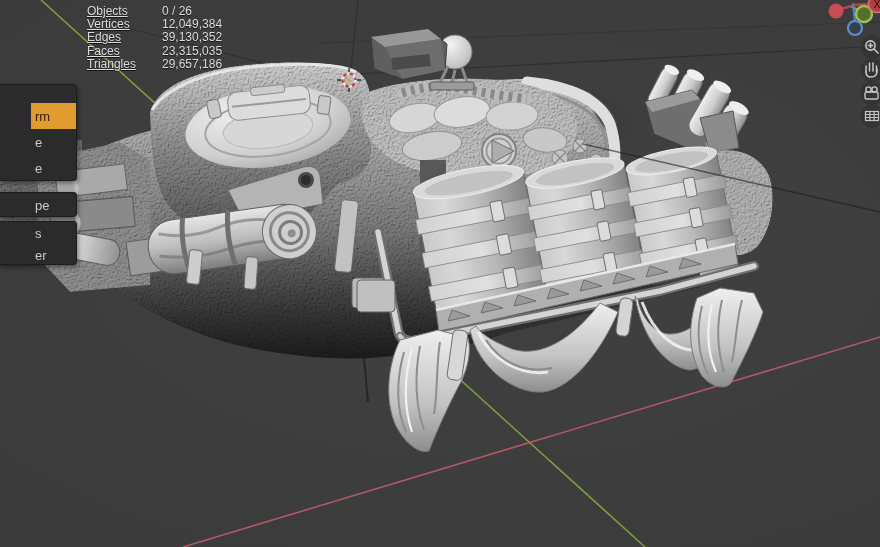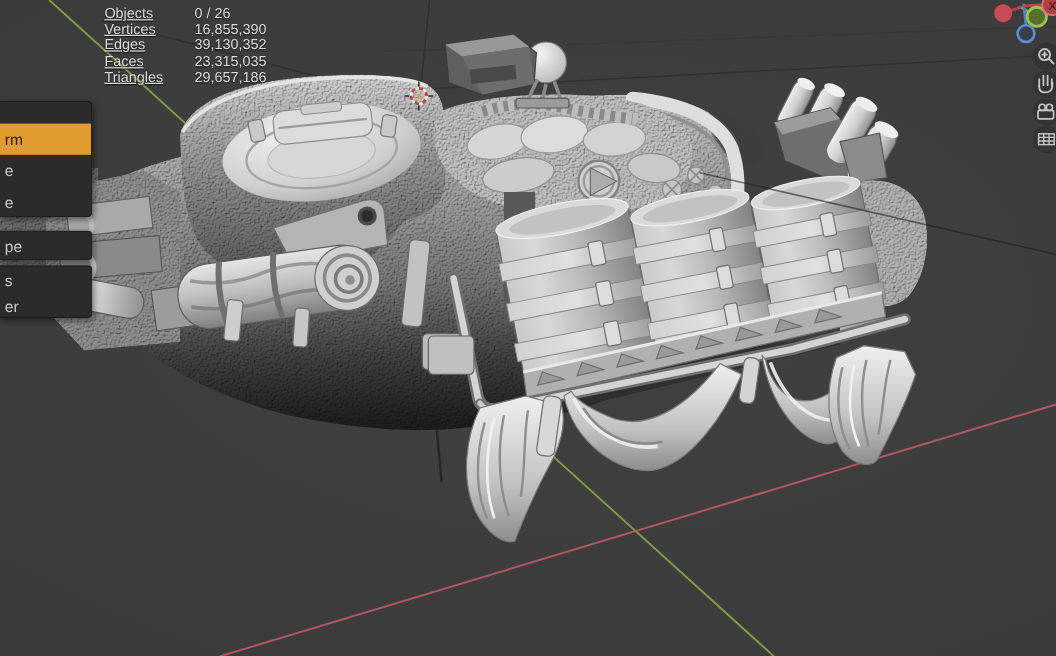--- a/index.html
+++ b/index.html
@@ -21,20 +21,21 @@
   .stats .slabel{width:51px;text-decoration:underline;}
   .stats .sval{white-space:pre;margin-left:24px;}
   
   .menu-block{
     position:absolute;left:0;width:77px;z-index:40;
     background:#2b2b2b;
     border:1px solid #1d1d1d;border-left:none;
     border-radius:0 4px 4px 0;
     box-shadow:1px 2px 5px rgba(0,0,0,.45);
     overflow:hidden;
+    padding-left:31px;
   }
   .menu-item{
     display:flex;align-items:center;
     padding-left:4px;font-size:13px;color:#c9c9c9;
     white-space:nowrap;
   }
   .menu-item.hl{color:#2e1f07;}
 </style>
 </head>
 <body>
@@ -382,21 +383,21 @@
   </g>
 </svg>
 
 <div class="stats" id="stats">
       <div class="srow">
         <span class="slabel">Objects</span>
         <span class="sval">0 / 26</span>
       </div>
       <div class="srow">
         <span class="slabel">Vertices</span>
-        <span class="sval">16,855,390</span>
+        <span class="sval">12,049,384</span>
       </div>
       <div class="srow">
         <span class="slabel">Edges</span>
         <span class="sval">39,130,352</span>
       </div>
       <div class="srow">
         <span class="slabel">Faces</span>
         <span class="sval">23,315,035</span>
       </div>
       <div class="srow">

